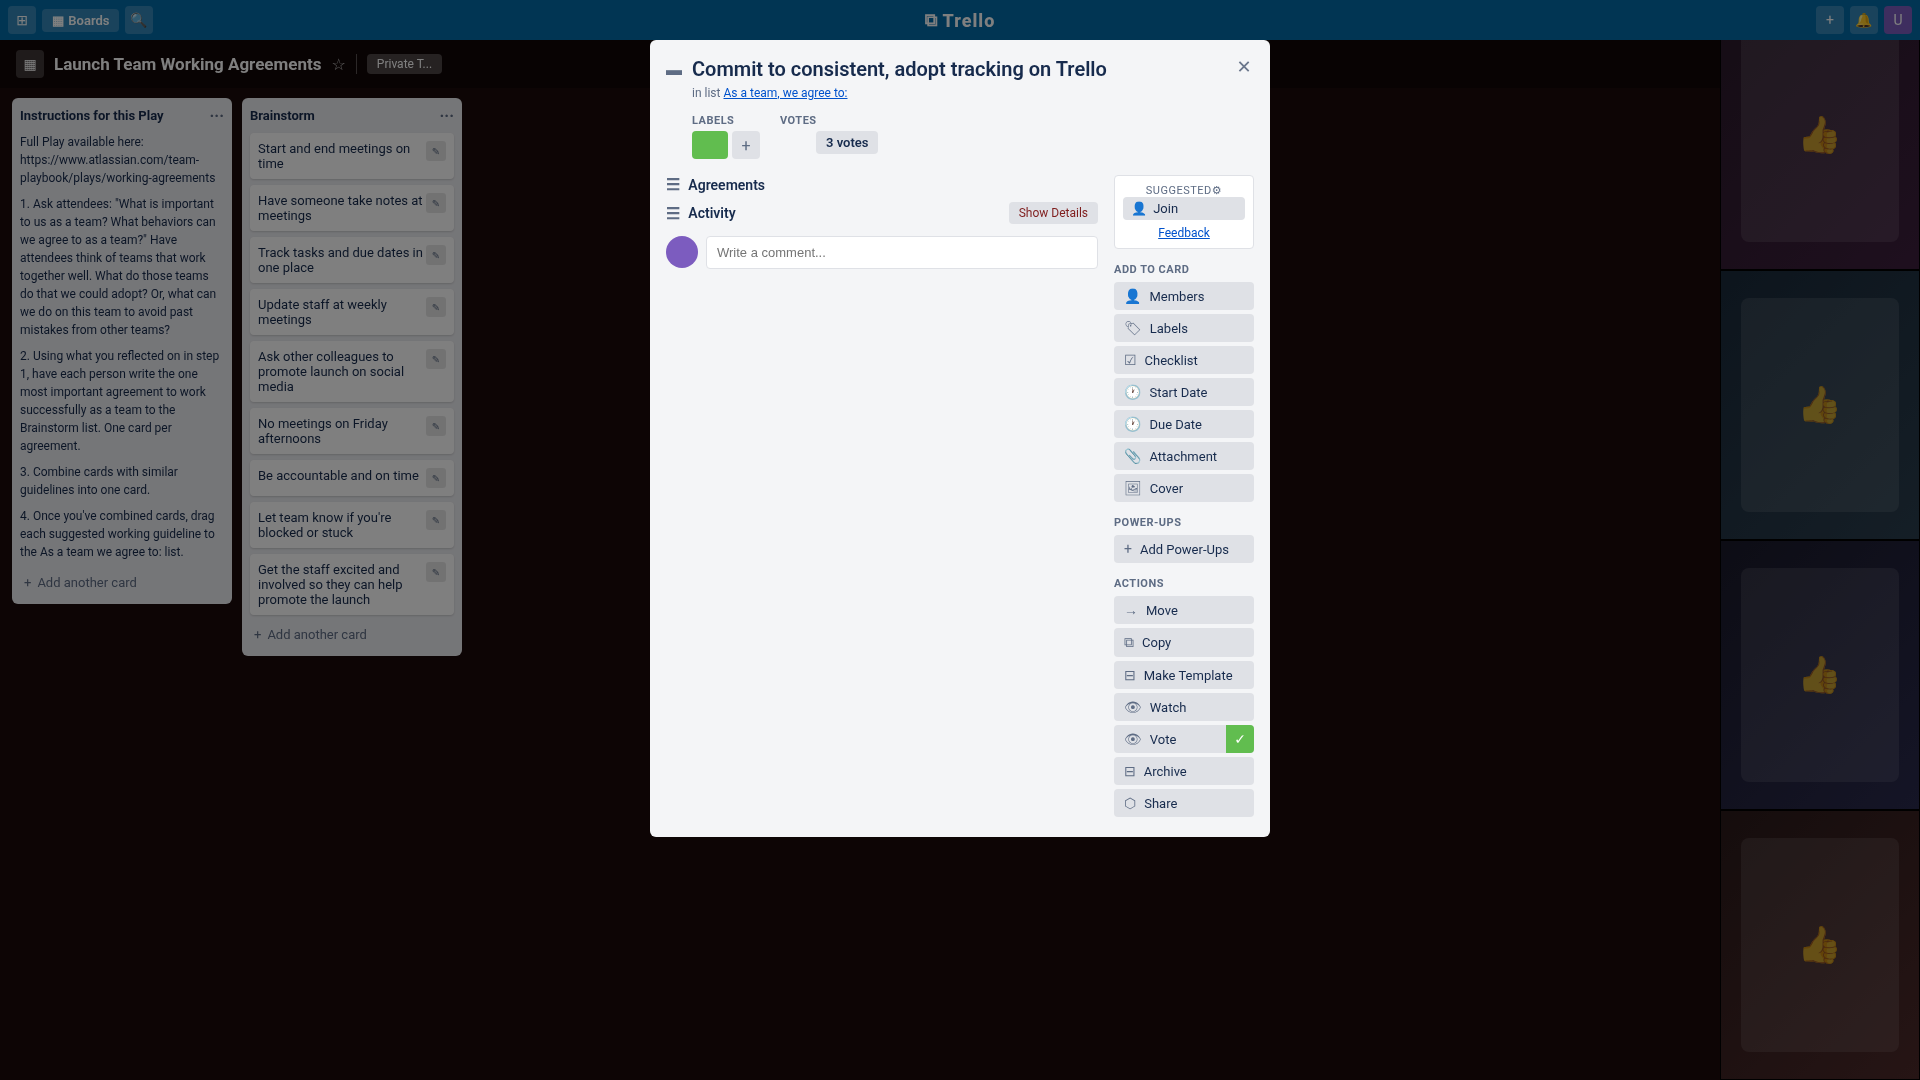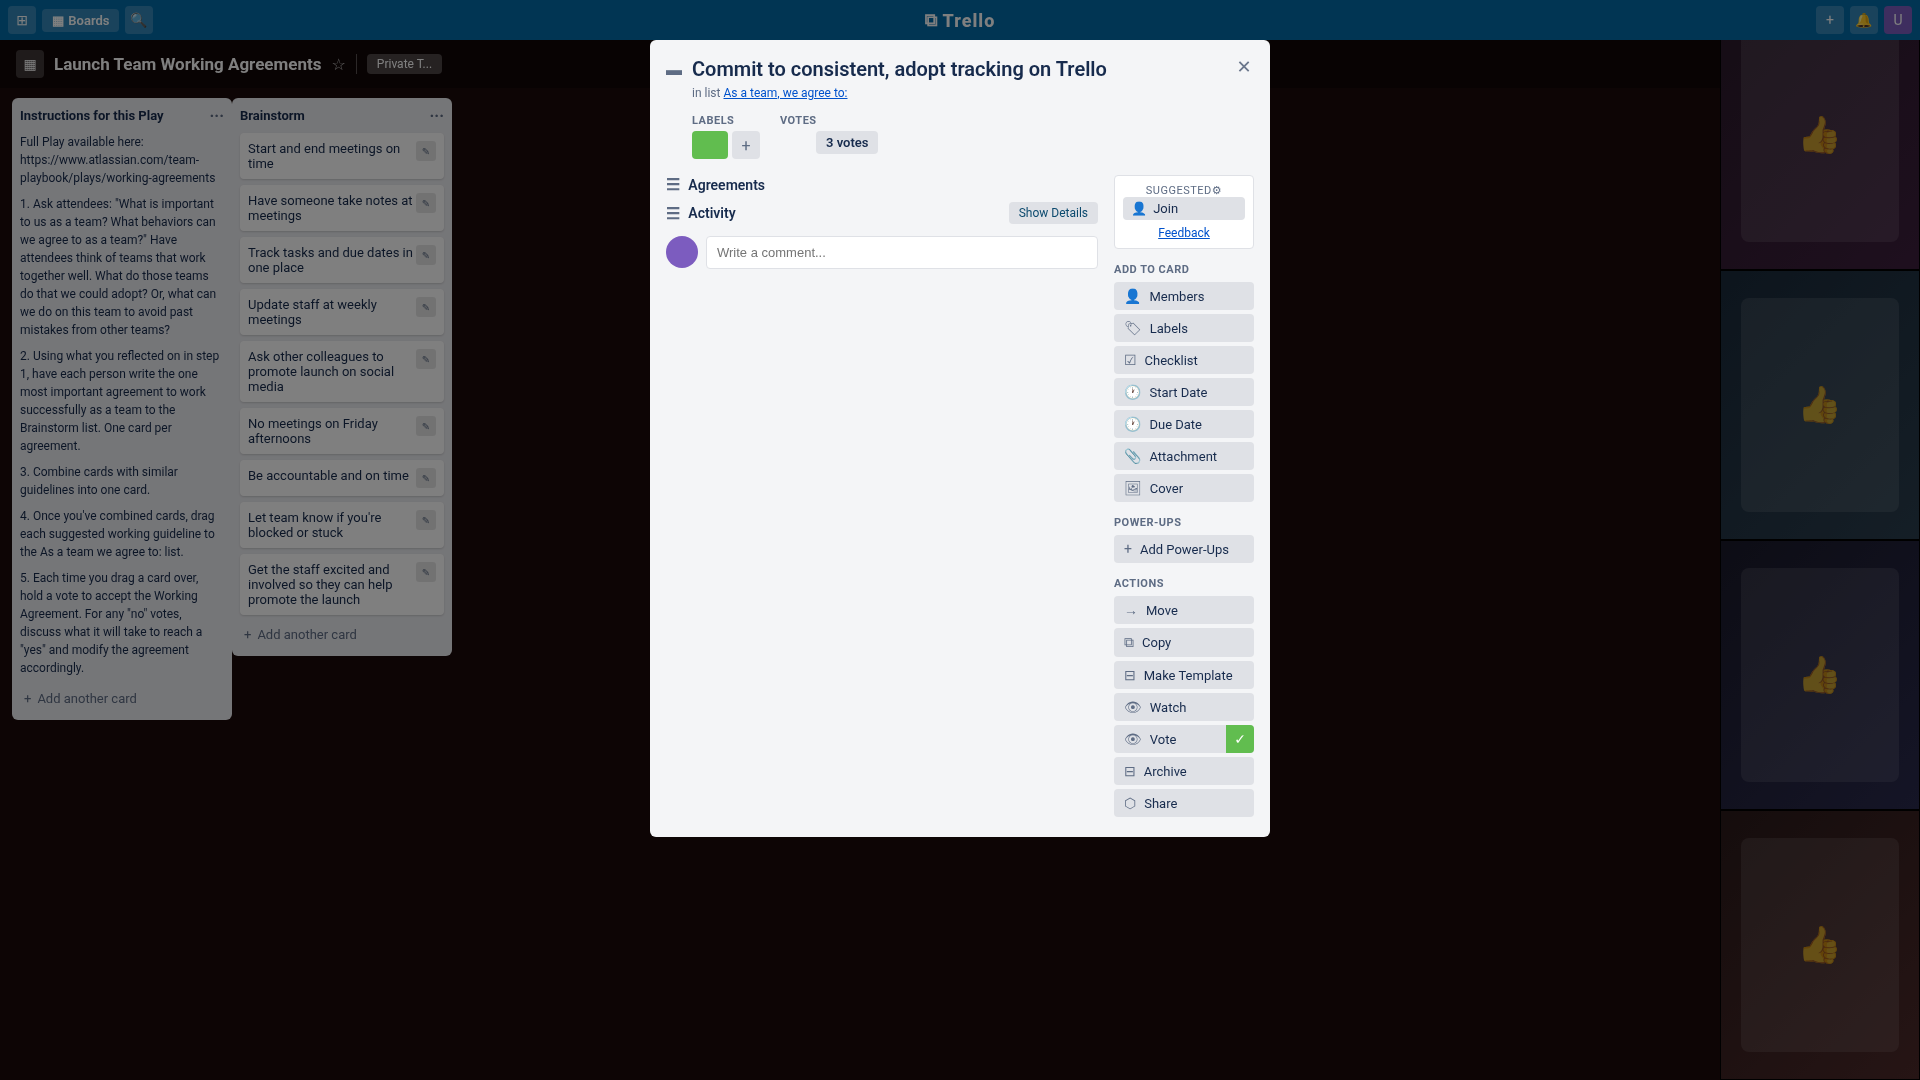--- a/index.html
+++ b/index.html
@@ -66,20 +66,21 @@
       background: rgba(255,255,255,0.25);
       color: white;
       border-radius: 4px;
       padding: 3px 10px;
       font-size: 12px;
     }
 
     
     .board-area {
       display: flex;
+      gap: 10px;
       padding: 10px 12px;
       height: calc(1080px - 88px);
       overflow-x: auto;
       position: relative;
     }
 
     .column {
       width: 220px;
       min-width: 220px;
       background: #ebecf0;
@@ -269,21 +270,21 @@
       display: flex;
       align-items: center;
       justify-content: space-between;
       margin-bottom: 12px;
     }
     .show-details-btn {
       background: #dfe1e6;
       border-radius: 4px;
       padding: 4px 10px;
       font-size: 12px;
-      color: #0c4a6e;
+      color: #7f1d1d;
       cursor: pointer;
     }
 
     .activity-input-row {
       display: flex;
       gap: 8px;
       align-items: flex-start;
     }
     .activity-avatar {
       width: 32px; height: 32px;
@@ -472,21 +473,20 @@
     <div class="column-header">
       <span>Instructions for this Play</span>
       <span class="column-menu">···</span>
     </div>
     <div class="col-instructions">
       <p>Full Play available here: https://www.atlassian.com/team-playbook/plays/working-agreements</p>
       <p>1. Ask attendees: "What is important to us as a team? What behaviors can we agree to as a team?" Have attendees think of teams that work together well. What do those teams do that we could adopt? Or, what can we do on this team to avoid past mistakes from other teams?</p>
       <p>2. Using what you reflected on in step 1, have each person write the one most important agreement to work successfully as a team to the Brainstorm list. One card per agreement.</p>
       <p>3. Combine cards with similar guidelines into one card.</p>
       <p>4. Once you've combined cards, drag each suggested working guideline to the As a team we agree to: list.</p>
-      <p>5. Each time you drag a card over, hold a vote to accept the Working Agreement. For any "no" votes, discuss what it will take to reach a "yes" and modify the agreement accordingly.</p>
     </div>
     <div class="add-card-btn">
       <span>+</span>
       <span>Add another card</span>
     </div>
   </div>
 
   <div class="column">
     <div class="column-header">
       <span>Brainstorm</span>

